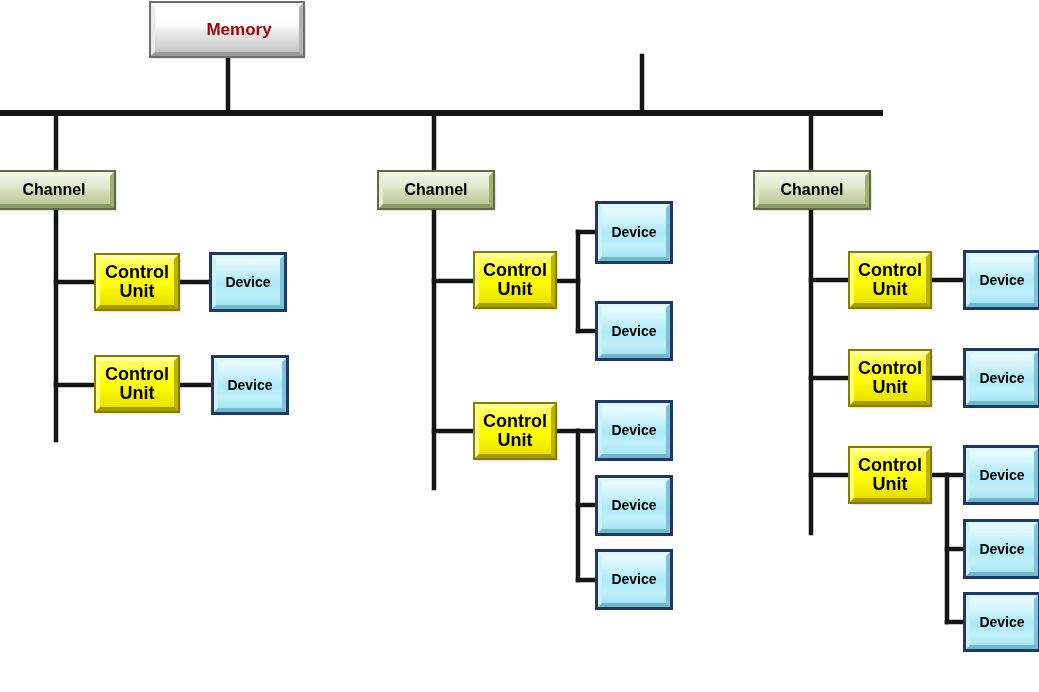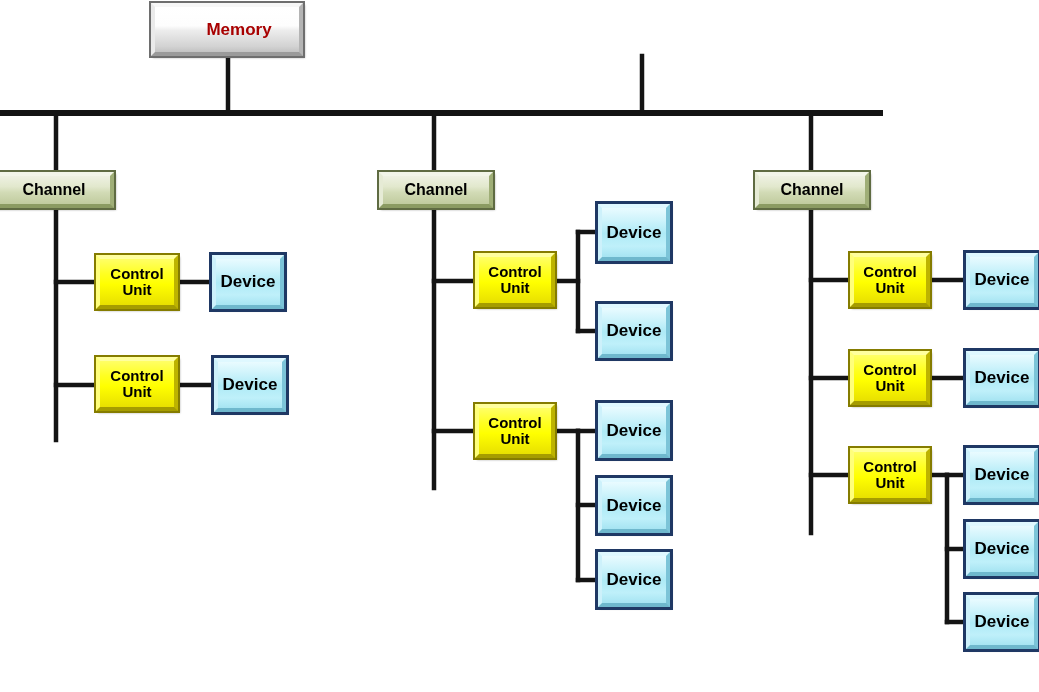--- a/index.html
+++ b/index.html
@@ -71,37 +71,37 @@
   .n-cu {
     background:
       linear-gradient(180deg, #ffff66 0%, #ffff22 32%, #ffff00 55%, #e8e000 100%);
     border-top: 4px solid #ffff9e;
     border-left: 4px solid #ffff7a;
     border-right: 4px solid #bdb300;
     border-bottom: 4px solid #a59c00;
     outline: 2px solid #857c00;
     color: #000000;
     font-weight: bold;
-    font-size: 15px;
+    font-size: 18px;
     box-shadow: 2px 2px 2px rgba(0,0,0,0.32);
   }
   .n-cu .cu-lines { display: block; }
 
   
   .n-dev {
     background:
       linear-gradient(180deg, #e9fbff 0%, #cdf3fb 26%, #aeeaf6 52%, #bff0fa 78%, #a6e4f2 100%);
     border-top: 4px solid #dff8ff;
     border-left: 4px solid #cdf1fb;
     border-right: 4px solid #7cc4d8;
     border-bottom: 4px solid #6fb8cd;
     outline: 3px solid #1f3864;
     color: #000000;
     font-weight: bold;
-    font-size: 17px;
+    font-size: 14px;
     box-shadow: 2px 2px 2px rgba(0,0,0,0.30);
   }
 
   #caption {
     position: absolute;
     left: 0;
     top: 645px;
     width: 1039px;
     text-align: center;
     font-size: 21px;

